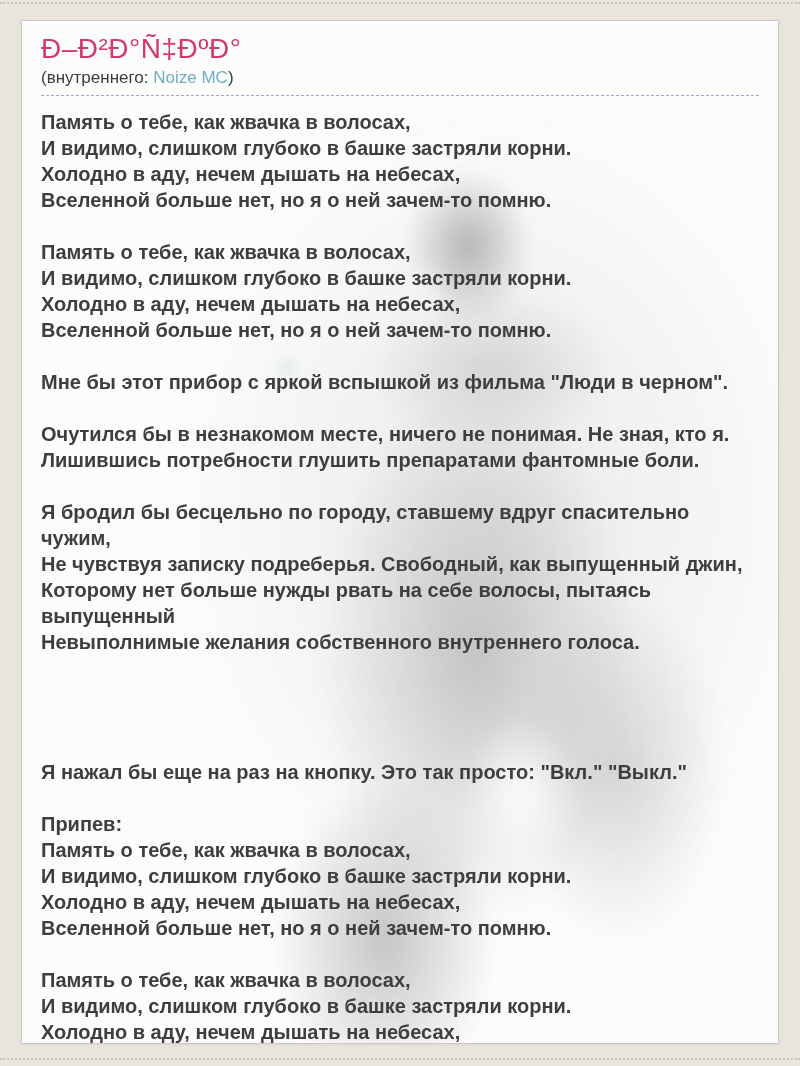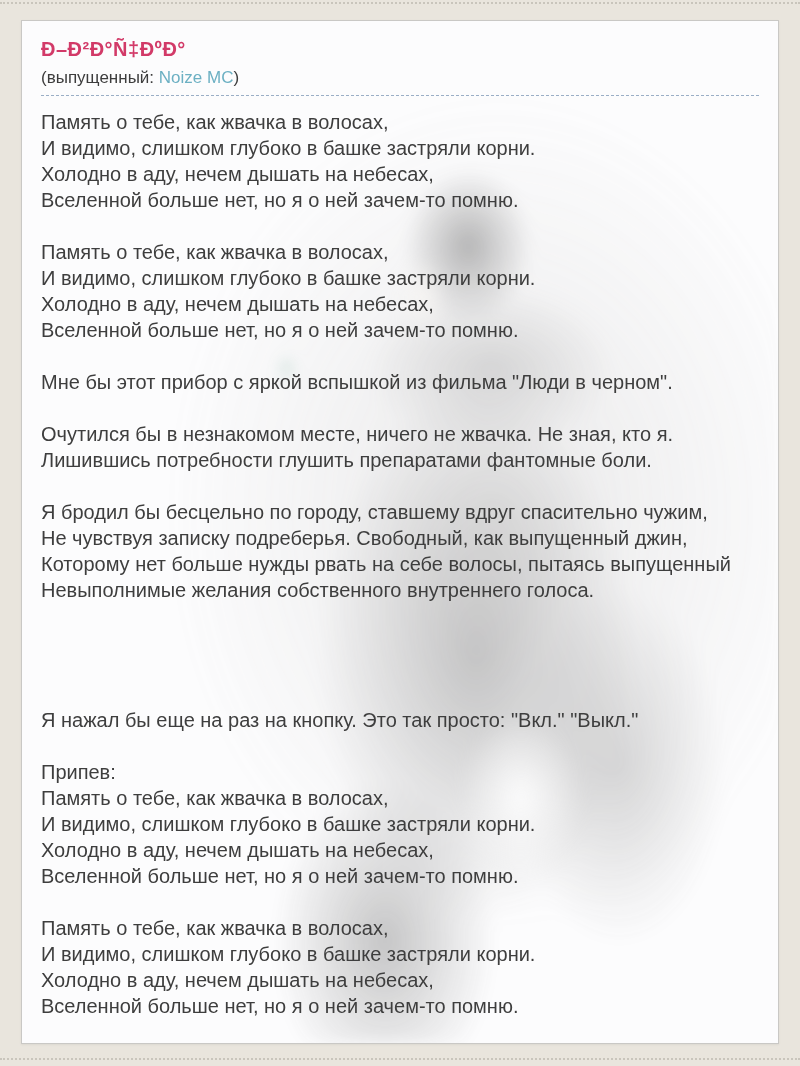--- a/index.html
+++ b/index.html
@@ -45,23 +45,23 @@
       radial-gradient(ellipse 160px 230px at 48% 90%, rgba(50,50,50,0.45) 0%, rgba(50,50,50,0) 70%),
       radial-gradient(ellipse 150px 250px at 79% 73%, rgba(70,70,70,0.32) 0%, rgba(70,70,70,0) 72%),
       radial-gradient(ellipse 430px 540px at 63% 48%, rgba(150,148,146,0.30) 0%, rgba(150,148,146,0) 78%);
   }
 
   .content {
     position: relative;
     padding: 12px 19px 0 19px;
   }
   h1.song-title {
-    font-size: 20px;
+    font-size: 28px;
     line-height: 32px;
-    font-weight: bold;
+    font-weight: normal;
     color: var(--title-color, #d23a68);
     letter-spacing: 0.5px;
   }
   .artist-line {
     margin-top: 3px;
     padding-bottom: 7px;
     font-size: 17px;
     line-height: 20px;
     color: #3d3d3d;
     border-bottom: 1px dashed var(--separator-color, #9aaec6);
@@ -70,38 +70,38 @@
     color: var(--link-color, #6cb0c3);
     text-decoration: none;
     cursor: pointer;
   }
   .lyrics {
     margin-top: 13px;
     font-size: 20px;
     line-height: 26px;
     color: var(--text-color, #3e3e3e);
   }
-  .lyrics p { margin: 0 0 26px 0; }
+  .lyrics p { margin: 0 0 26px 0; font-weight: bold; }
 </style>
 </head>
 <body>
 
 <div class="cut-line top"></div>
 
 <div class="card">
   <div class="watermark"></div>
   <div class="content">
     <h1 class="song-title">Ð–Ð²Ð°Ñ‡ÐºÐ°</h1>
     <div class="artist-line">
-      <span>(выпущенный: </span><a href="#">Noize MC</a><span>)</span>
+      <span>(внутреннего: </span><a href="#">Noize MC</a><span>)</span>
     </div>
     <div class="lyrics">
         <p><span>Память о тебе, как жвачка в волосах,</span><br><span>И видимо, слишком глубоко в башке застряли корни.</span><br><span>Холодно в аду, нечем дышать на небесах,</span><br><span>Вселенной больше нет, но я о ней зачем-то помню.</span></p>
         <p><span>Память о тебе, как жвачка в волосах,</span><br><span>И видимо, слишком глубоко в башке застряли корни.</span><br><span>Холодно в аду, нечем дышать на небесах,</span><br><span>Вселенной больше нет, но я о ней зачем-то помню.</span></p>
-        <p><span>Мне бы этот прибор с яркой вспышкой из фильма "Люди в черном".</span><br><br><span>Очутился бы в незнакомом месте, ничего не жвачка. Не зная, кто я.</span><br><span>Лишившись потребности глушить препаратами фантомные боли.</span></p>
+        <p><span>Мне бы этот прибор с яркой вспышкой из фильма "Люди в черном".</span><br><br><span>Очутился бы в незнакомом месте, ничего не понимая. Не зная, кто я.</span><br><span>Лишившись потребности глушить препаратами фантомные боли.</span></p>
         <p><span>Я бродил бы бесцельно по городу, ставшему вдруг спасительно чужим,</span><br><span>Не чувствуя записку подреберья. Свободный, как выпущенный джин,</span><br><span>Которому нет больше нужды рвать на себе волосы, пытаясь выпущенный</span><br><span>Невыполнимые желания собственного внутреннего голоса.</span></p>
         <p><br><br><br><span>Я нажал бы еще на раз на кнопку. Это так просто: "Вкл." "Выкл."</span></p>
         <p><span>Припев:</span><br><span>Память о тебе, как жвачка в волосах,</span><br><span>И видимо, слишком глубоко в башке застряли корни.</span><br><span>Холодно в аду, нечем дышать на небесах,</span><br><span>Вселенной больше нет, но я о ней зачем-то помню.</span></p>
         <p><span>Память о тебе, как жвачка в волосах,</span><br><span>И видимо, слишком глубоко в башке застряли корни.</span><br><span>Холодно в аду, нечем дышать на небесах,</span><br><span>Вселенной больше нет, но я о ней зачем-то помню.</span></p>
       </div>
   </div>
 </div>
 
 <div class="cut-line bottom"></div>
 

